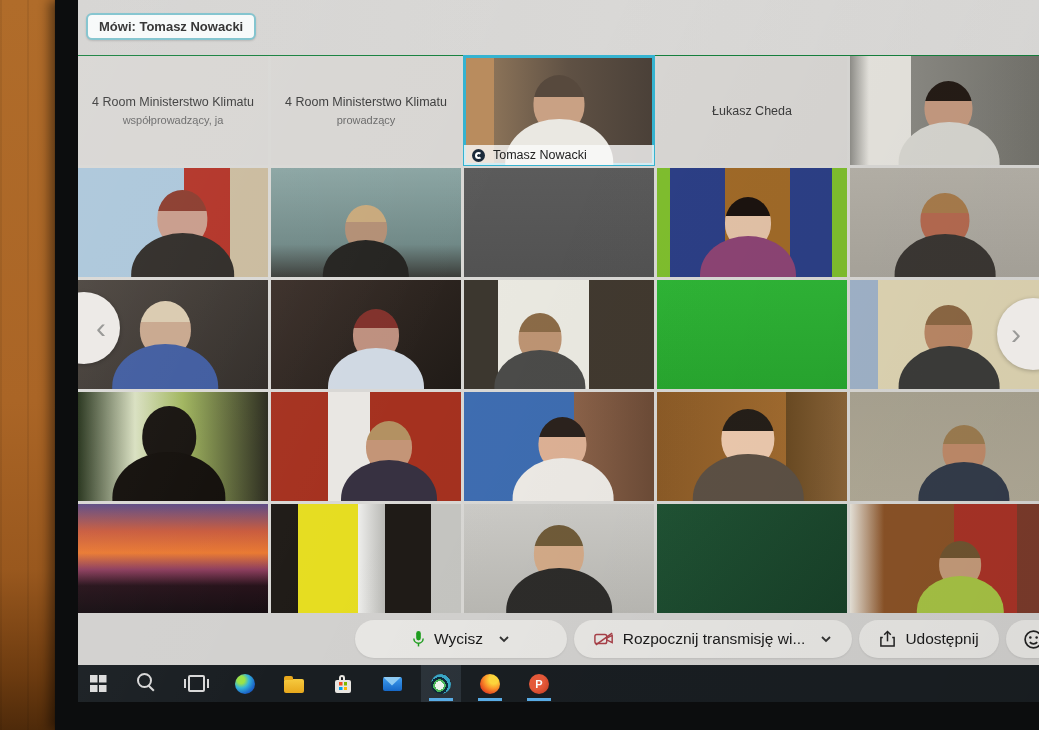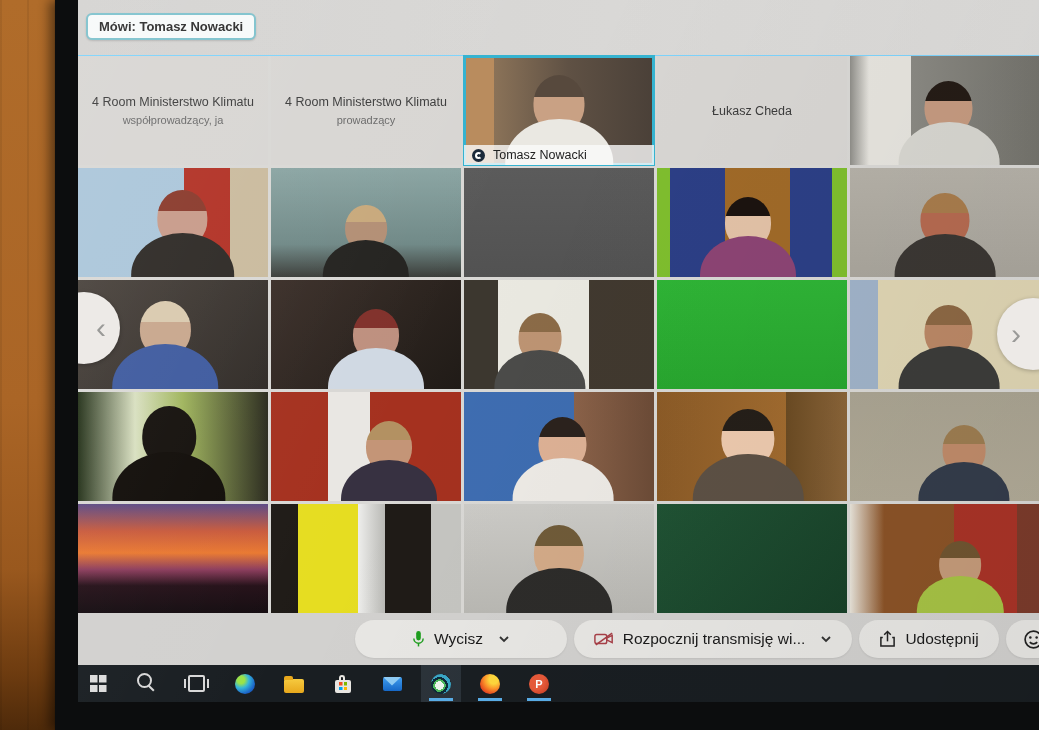--- a/index.html
+++ b/index.html
@@ -5,21 +5,21 @@
   html,body{margin:0;padding:0;width:1039px;height:730px;overflow:hidden;
     font-family:"Liberation Sans", sans-serif;}
   
   .photo{position:relative;width:1039px;height:730px;
     background:
       repeating-linear-gradient(90deg, rgba(0,0,0,.07) 0 2px, rgba(0,0,0,0) 2px 27px),
       linear-gradient(180deg,#b06c2a 0%,#aa6526 55%,#99581e 78%,#6e3c10 92%,#4e2a0a 100%);}
   
   .monitor{position:absolute;left:55px;top:0;right:0;bottom:0;background:#0c0d0e;
     box-shadow:-6px 0 10px rgba(0,0,0,.45);}
-  .screen{position:absolute;left:23px;top:0;right:0;bottom:28px;background:#7dd3fc;
+  .screen{position:absolute;left:23px;top:0;right:0;bottom:28px;background:#15803d;
     overflow:hidden;}
   .screen::after{content:"";position:absolute;inset:0;pointer-events:none;
     background:linear-gradient(115deg,rgba(255,255,255,.07) 0%,rgba(0,0,0,0) 40%,rgba(0,0,0,.05) 100%);}
   
   .topbar{position:absolute;left:0;right:0;top:0;height:55px;
     background:linear-gradient(90deg,#d4d3d1 0%,#dddcda 100%);}
   .banner{position:absolute;left:8px;top:13px;padding:4px 11px;background:#f7fafa;
     border:2px solid #7ec2cd;border-radius:6px;font-size:13px;font-weight:bold;color:#2c2c2c;
     box-shadow:0 1px 2px rgba(0,0,0,.15);}
   

